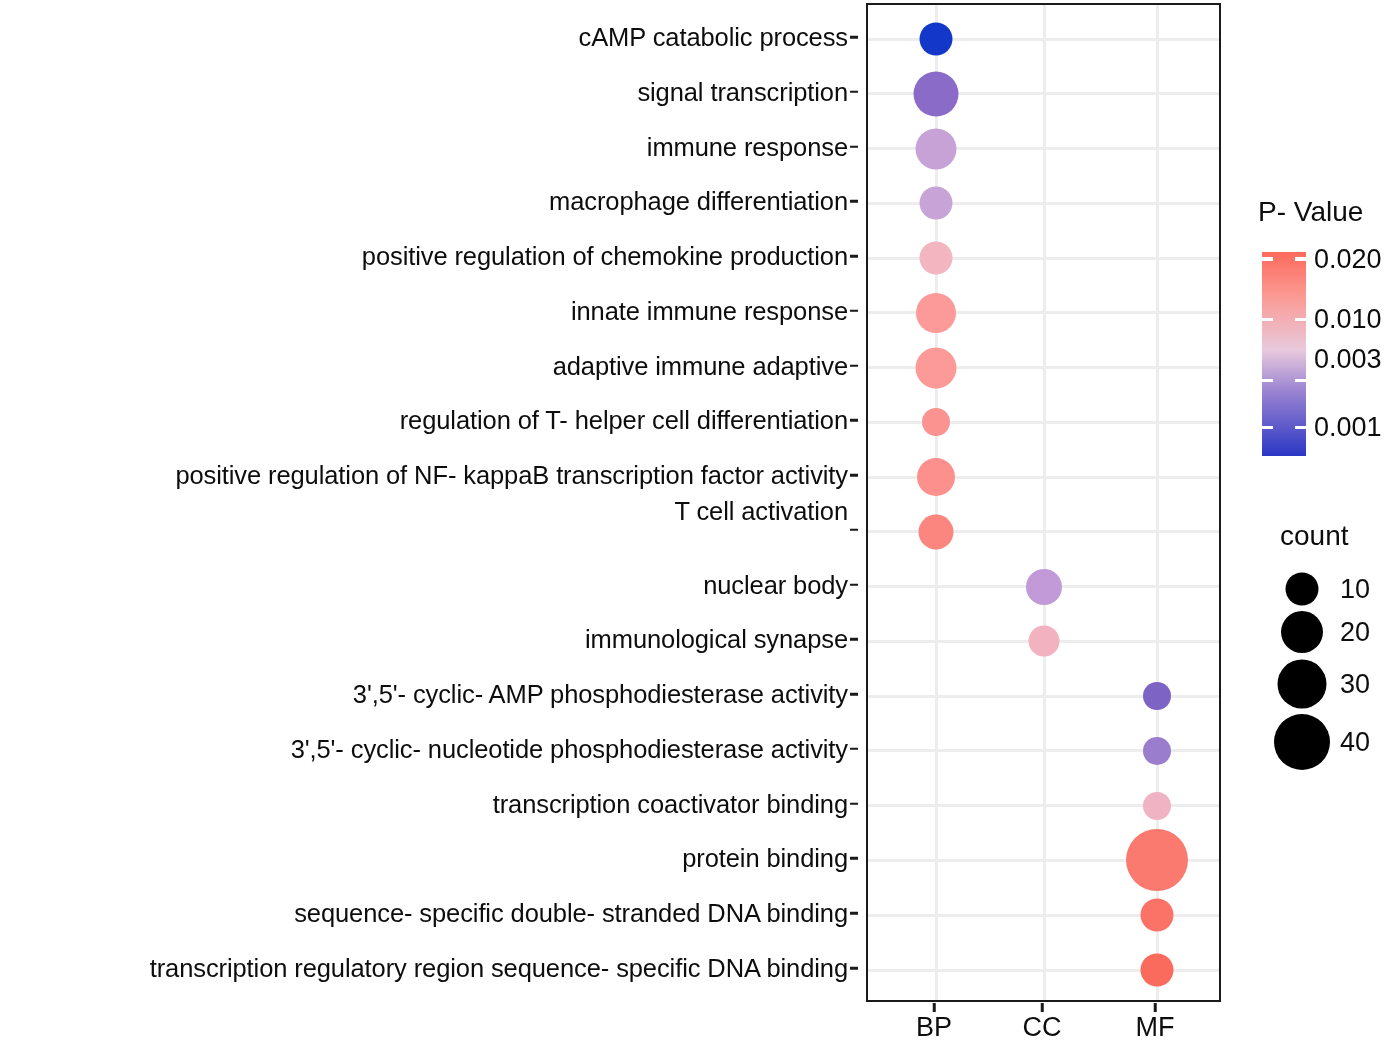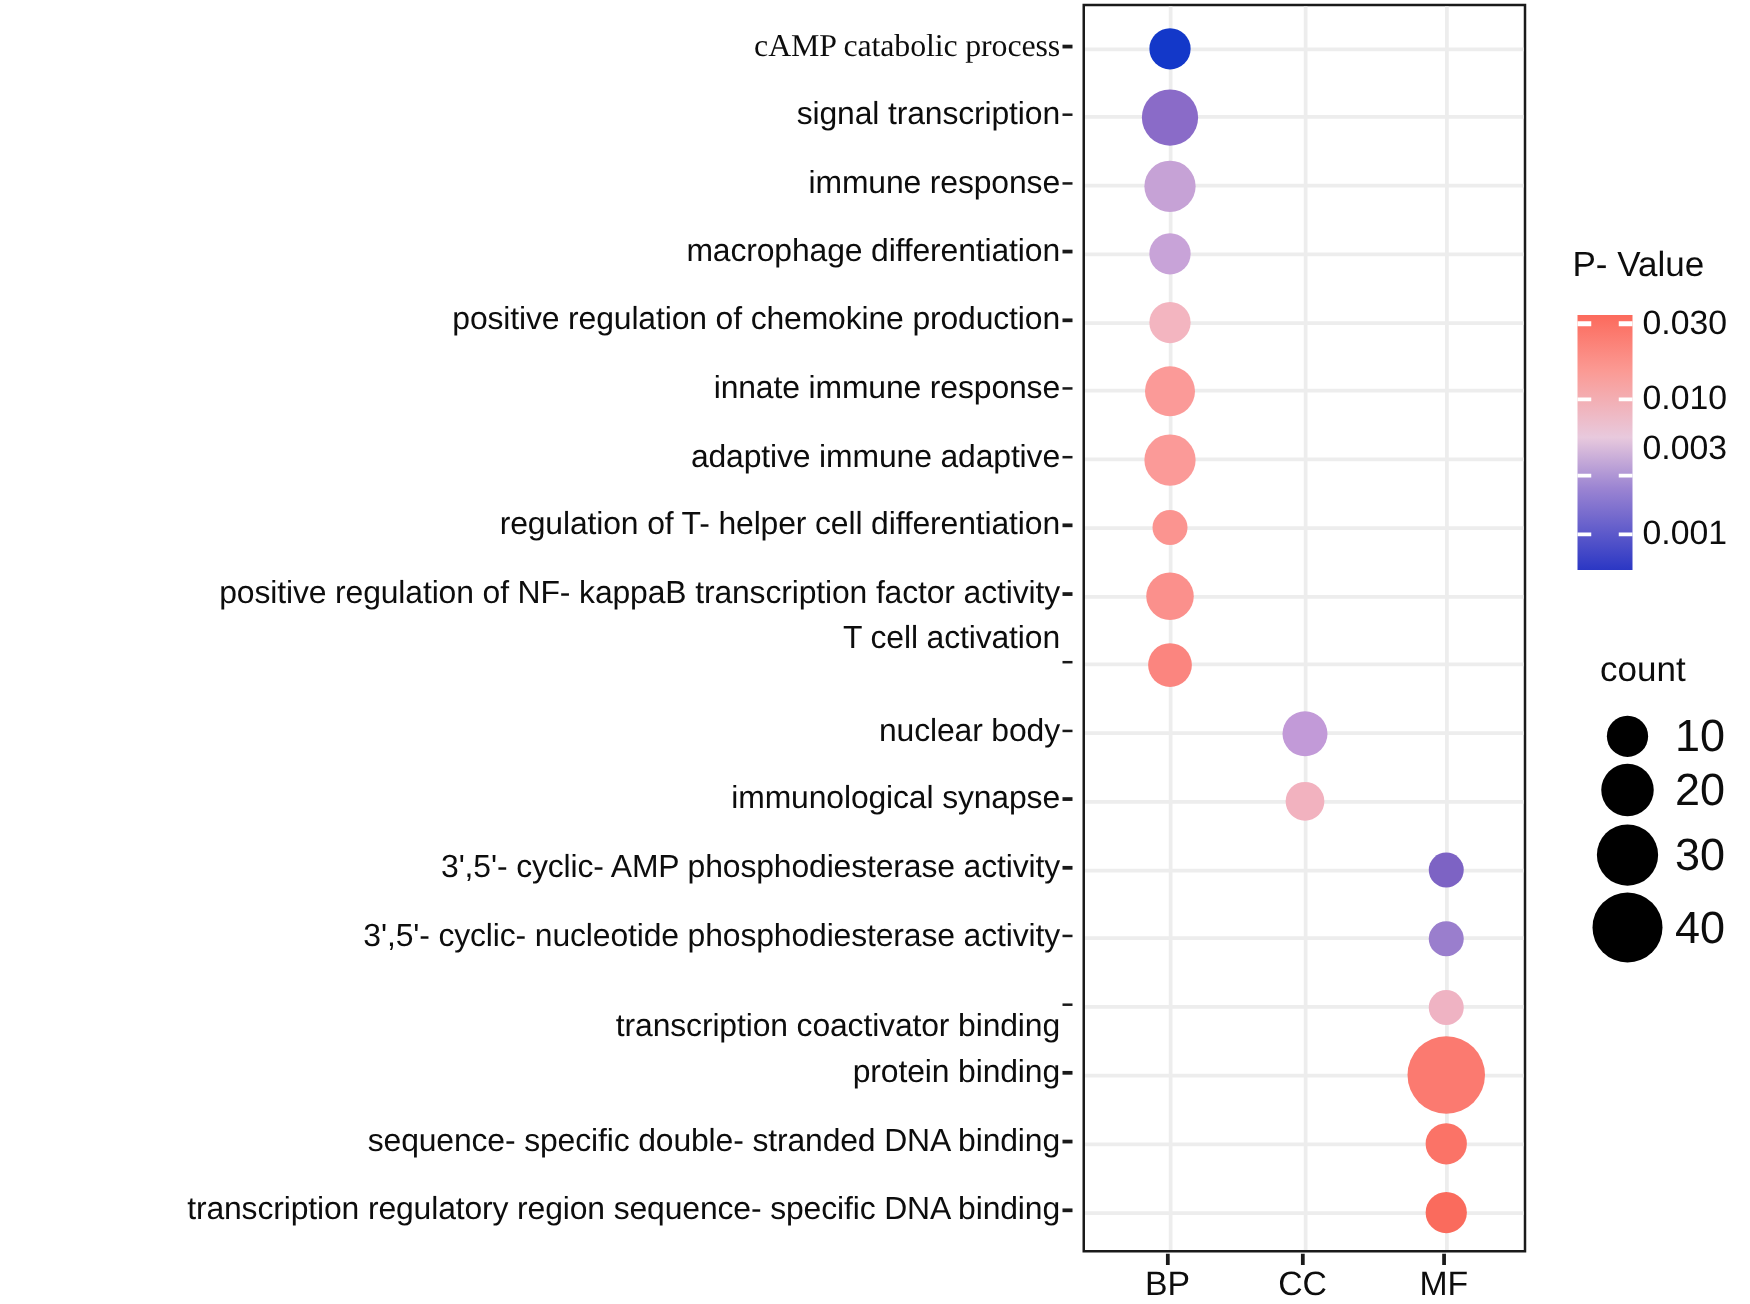--- a/index.html
+++ b/index.html
@@ -98,32 +98,32 @@
   .cdot{
     position:absolute;
     background:#000000;
     border-radius:50%;
     left:1302px;
     transform:translate(-50%,-50%);
   }
   .clab{
     position:absolute;
     left:1340px;
-    font-size:36px;color:#0d0d0d;
+    font-size:27px;color:#0d0d0d;
     transform:translateY(-50%);
     white-space:nowrap;
   }
 </style>
 </head>
 <body>
 
 <div id="root">
 
   <div id="ylabels">
-      <div class="ylab" style="top: 37px; font-family: Liberation Serif, serif;">cAMP catabolic process</div>
+      <div class="ylab" style="top: 37px;">cAMP catabolic process</div>
       <div class="ytick" style="top: 37px;"></div>
       <div class="ylab" style="top: 91.7647px;">signal transcription</div>
       <div class="ytick" style="top: 91.7647px;"></div>
       <div class="ylab" style="top: 146.529px;">immune response</div>
       <div class="ytick" style="top: 146.529px;"></div>
       <div class="ylab" style="top: 201.294px;">macrophage differentiation</div>
       <div class="ytick" style="top: 201.294px;"></div>
       <div class="ylab" style="top: 256.059px;">positive regulation of chemokine production</div>
       <div class="ytick" style="top: 256.059px;"></div>
       <div class="ylab" style="top: 310.824px;">innate immune response</div>
@@ -137,21 +137,21 @@
       <div class="ylab" style="top: 511px;">T cell activation</div>
       <div class="ytick" style="top: 529.882px;"></div>
       <div class="ylab" style="top: 584.647px;">nuclear body</div>
       <div class="ytick" style="top: 584.647px;"></div>
       <div class="ylab" style="top: 639.412px;">immunological synapse</div>
       <div class="ytick" style="top: 639.412px;"></div>
       <div class="ylab" style="top: 694.176px;">3',5'- cyclic- AMP phosphodiesterase activity</div>
       <div class="ytick" style="top: 694.176px;"></div>
       <div class="ylab" style="top: 748.941px;">3',5'- cyclic- nucleotide phosphodiesterase activity</div>
       <div class="ytick" style="top: 748.941px;"></div>
-      <div class="ylab" style="top: 803.706px; margin-top: 17px;">transcription coactivator binding</div>
+      <div class="ylab" style="top: 803.706px;">transcription coactivator binding</div>
       <div class="ytick" style="top: 803.706px;"></div>
       <div class="ylab" style="top: 858.471px;">protein binding</div>
       <div class="ytick" style="top: 858.471px;"></div>
       <div class="ylab" style="top: 913.235px;">sequence- specific double- stranded DNA binding</div>
       <div class="ytick" style="top: 913.235px;"></div>
       <div class="ylab" style="top: 968px;">transcription regulatory region sequence- specific DNA binding</div>
       <div class="ytick" style="top: 968px;"></div>
     </div>
 
   <div id="panel">
@@ -212,21 +212,21 @@
       <div class="gradtick l" style="top: 5.39px;"></div>
       <div class="gradtick r" style="top: 5.39px;"></div>
       <div class="gradtick l" style="top: 65.57px;"></div>
       <div class="gradtick r" style="top: 65.57px;"></div>
       <div class="gradtick l" style="top: 126.77px;"></div>
       <div class="gradtick r" style="top: 126.77px;"></div>
       <div class="gradtick l" style="top: 173.69px;"></div>
       <div class="gradtick r" style="top: 173.69px;"></div>
     </div>
   <div id="gradlabels">
-      <div class="gradlab" style="top: 259.14px;">0.030</div>
+      <div class="gradlab" style="top: 259.14px;">0.020</div>
       <div class="gradlab" style="top: 319.32px;">0.010</div>
       <div class="gradlab" style="top: 359px;">0.003</div>
       <div class="gradlab" style="top: 427.44px;">0.001</div>
     </div>
 
   <div id="legend-c">
     <div class="legend-title">count</div>
   </div>
   <div id="countitems">
       <div class="cdot" style="width: 33px; height: 33px; top: 588.5px; background: rgb(0, 0, 0);"></div>

